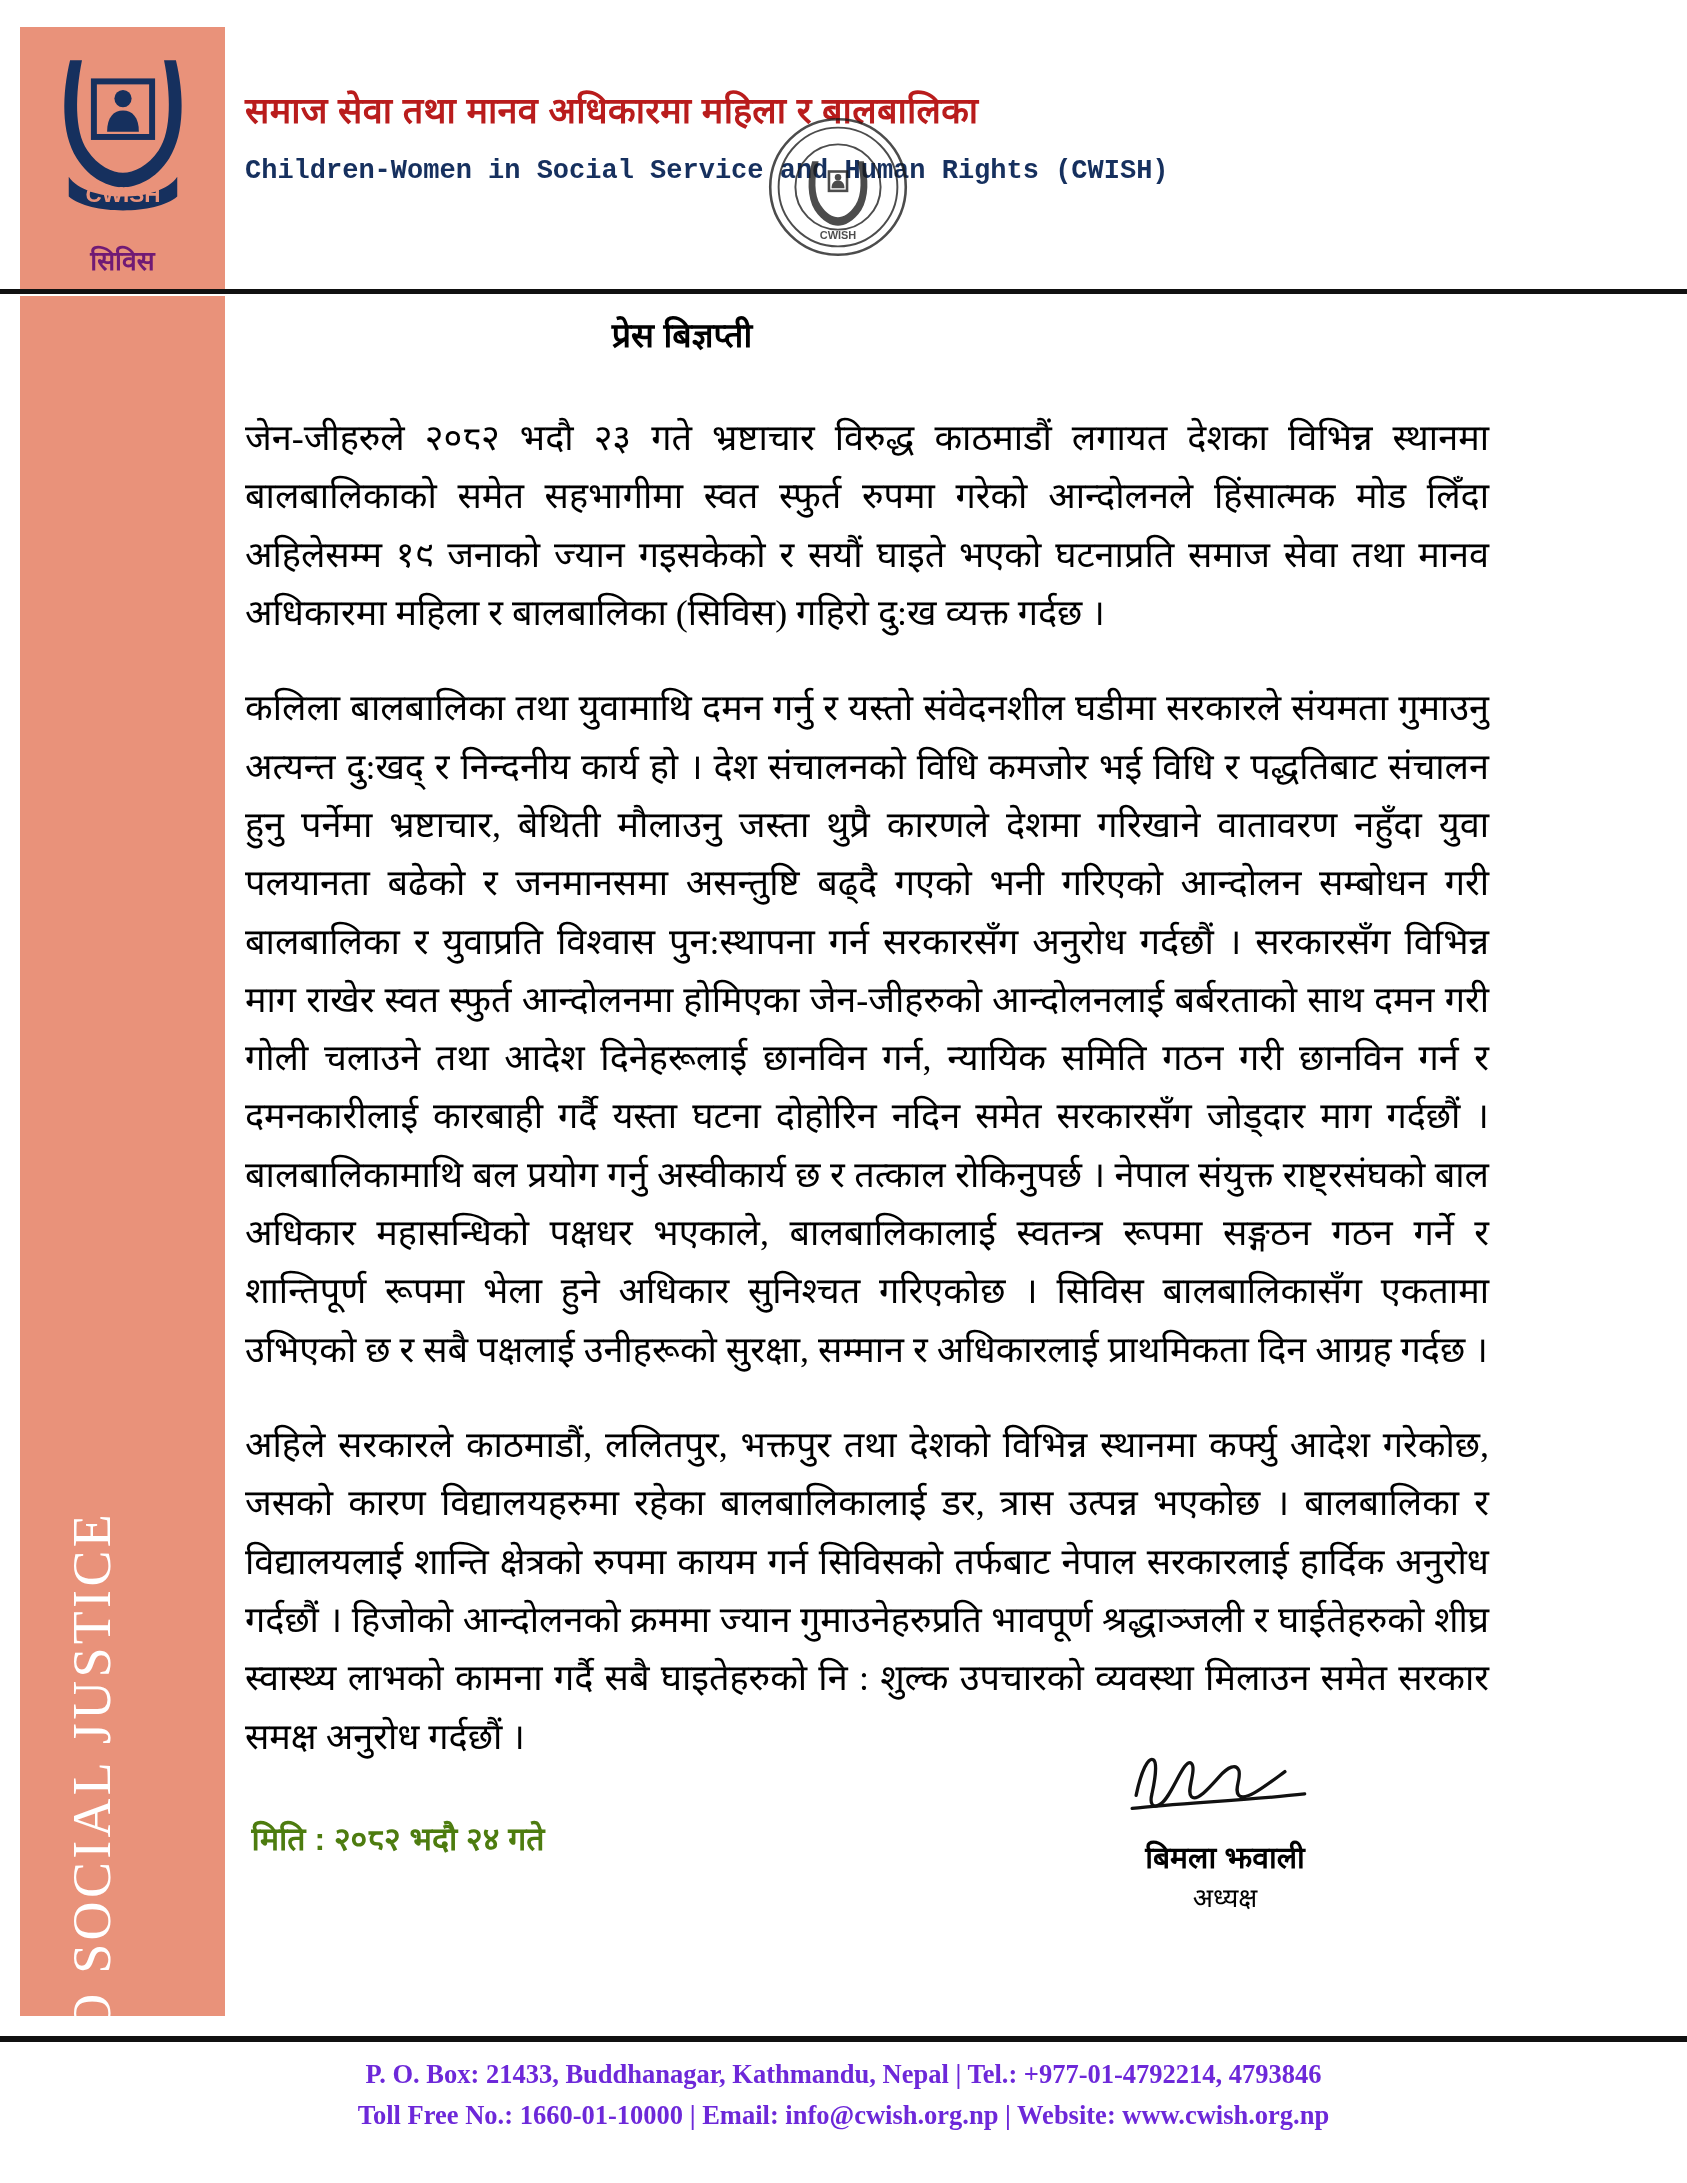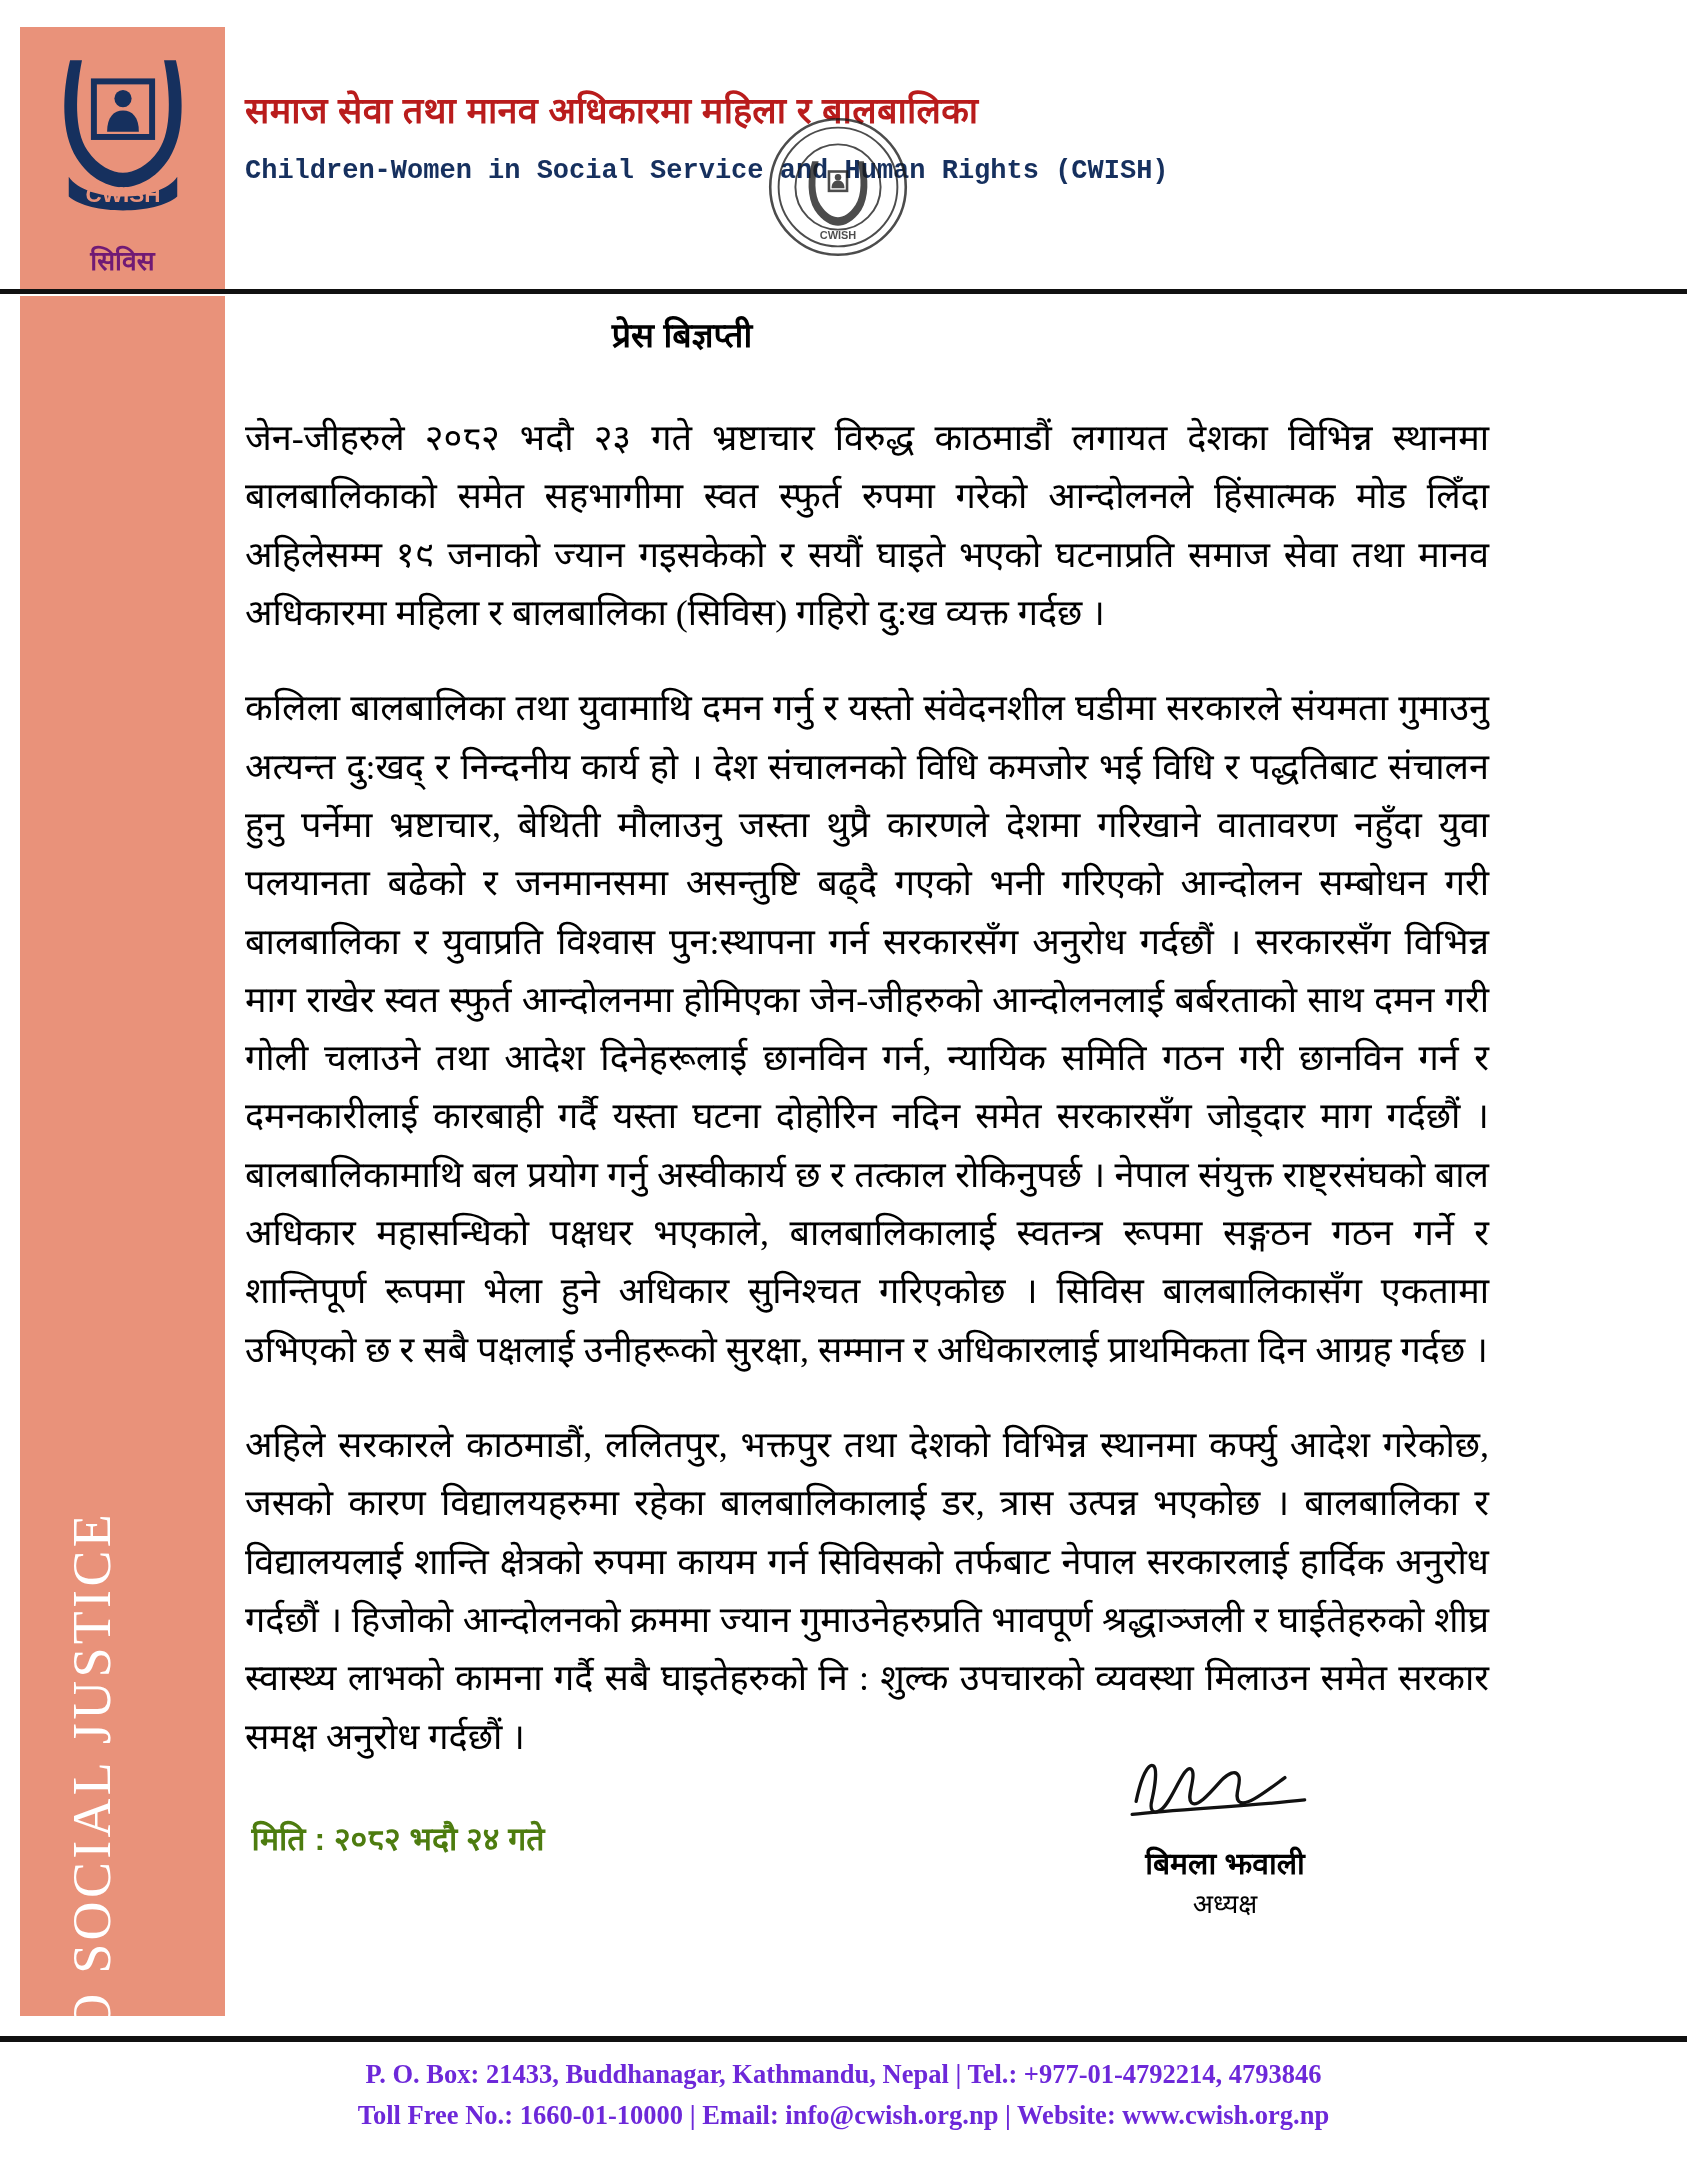--- a/index.html
+++ b/index.html
@@ -179,21 +179,21 @@
     top: 76px;
     left: 6.6px;
     font-family: "Liberation Sans", sans-serif;
     font-size: 32px;
     font-weight: bold;
     color: #4d7c0f;
     white-space: nowrap;
   }
   .sign-block {
     position: absolute;
-    top: 6px;
+    top: 0;
     right: 79px;
     width: 370px;
     text-align: center;
   }
   .sign-scribble {
     height: 79px;
     position: relative;
   }
   .sign-scribble svg { position:absolute; left: 50%; transform: translateX(-50%); top: 0; }
   .sign-name {

